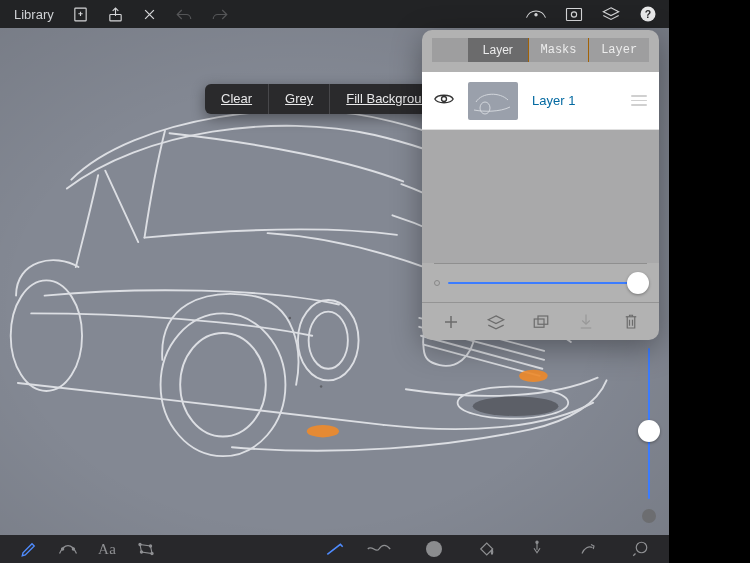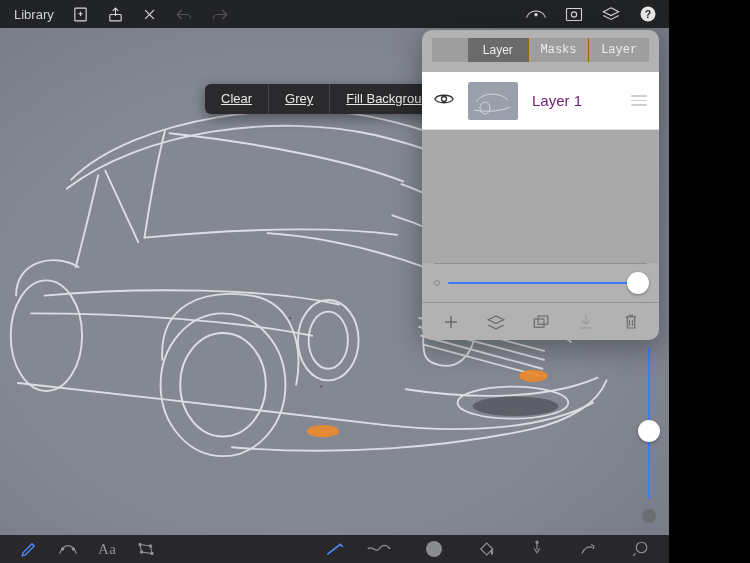--- a/index.html
+++ b/index.html
@@ -26,21 +26,21 @@
   .fillmenu .arrow { width:0;height:0;border-top:10px solid transparent;border-bottom:10px solid transparent;border-left:12px solid #2a2a2c; position:absolute; right:-12px; top:5px; }
 
   
   .panel { position:absolute; top:30px; right:10px; width:237px; height:310px; background:#b2b2b2; border-radius:10px; box-shadow:0 8px 30px rgba(0,0,0,.35); z-index:30; display:flex; flex-direction:column; overflow:hidden; }
   .panel .seg3 { margin:8px 10px 10px; height:24px; display:flex; border-radius:0; overflow:hidden; font-size:12px; background:#9e9e9f;padding-left:36px;}
   .panel .seg3 div { flex:1; display:flex;align-items:center;justify-content:center; color:#ececec; cursor:pointer; }
   .panel .seg3 div+div { border-left:1px solid #a16207;font-family:Liberation Mono, monospace; }
   .panel .seg3 .active { background:#6b6b6c; }
   .layerrow { background:#fff; height:58px; display:flex; align-items:center; padding:0 12px; gap:14px; border-bottom:1px solid #e0e0e0;}
   .layerrow .thumb { width:50px;height:38px;background:#9aa0ab;border-radius:2px; display:flex;align-items:center;justify-content:center;}
-  .layerrow .lname { font-size:15px; color:#701a75; flex:1; }
+  .layerrow .lname { font-size:13px; color:#0369a1; flex:1; }
   .layerrow .grip { display:flex;flex-direction:column;gap:3px;}
   .layerrow .grip span{display:block;width:16px;height:1.5px;background:#d0d0d0;border-radius:1px;}
   .panel .spacer { flex:1; background:#a9a9aa; }
   .panel .hr { height:1px; background:#8f8f8f; margin:0 12px; }
   .panel .slider { height:38px; display:flex; align-items:center; padding:0 12px; gap:8px; }
   .panel .slider .track { flex:1; height:2px; background:#3b7cff; border-radius:1px; position:relative; }
   .panel .slider .dot { width:6px;height:6px;border-radius:50%;border:1.5px solid #888; background:transparent;}
   .panel .slider .thumbH { position:absolute; right:-2px; top:50%; transform:translateY(-50%); width:22px;height:22px;border-radius:50%;background:#fff;box-shadow:0 1px 3px rgba(0,0,0,.35);}
   .panel .tools { height:38px; border-top:1px solid #949494; display:flex; align-items:center; justify-content:space-around; padding:0 6px; }
   .panel .tools .ti { width:26px;height:26px; display:flex;align-items:center;justify-content:center; opacity:.75; cursor:pointer;}

